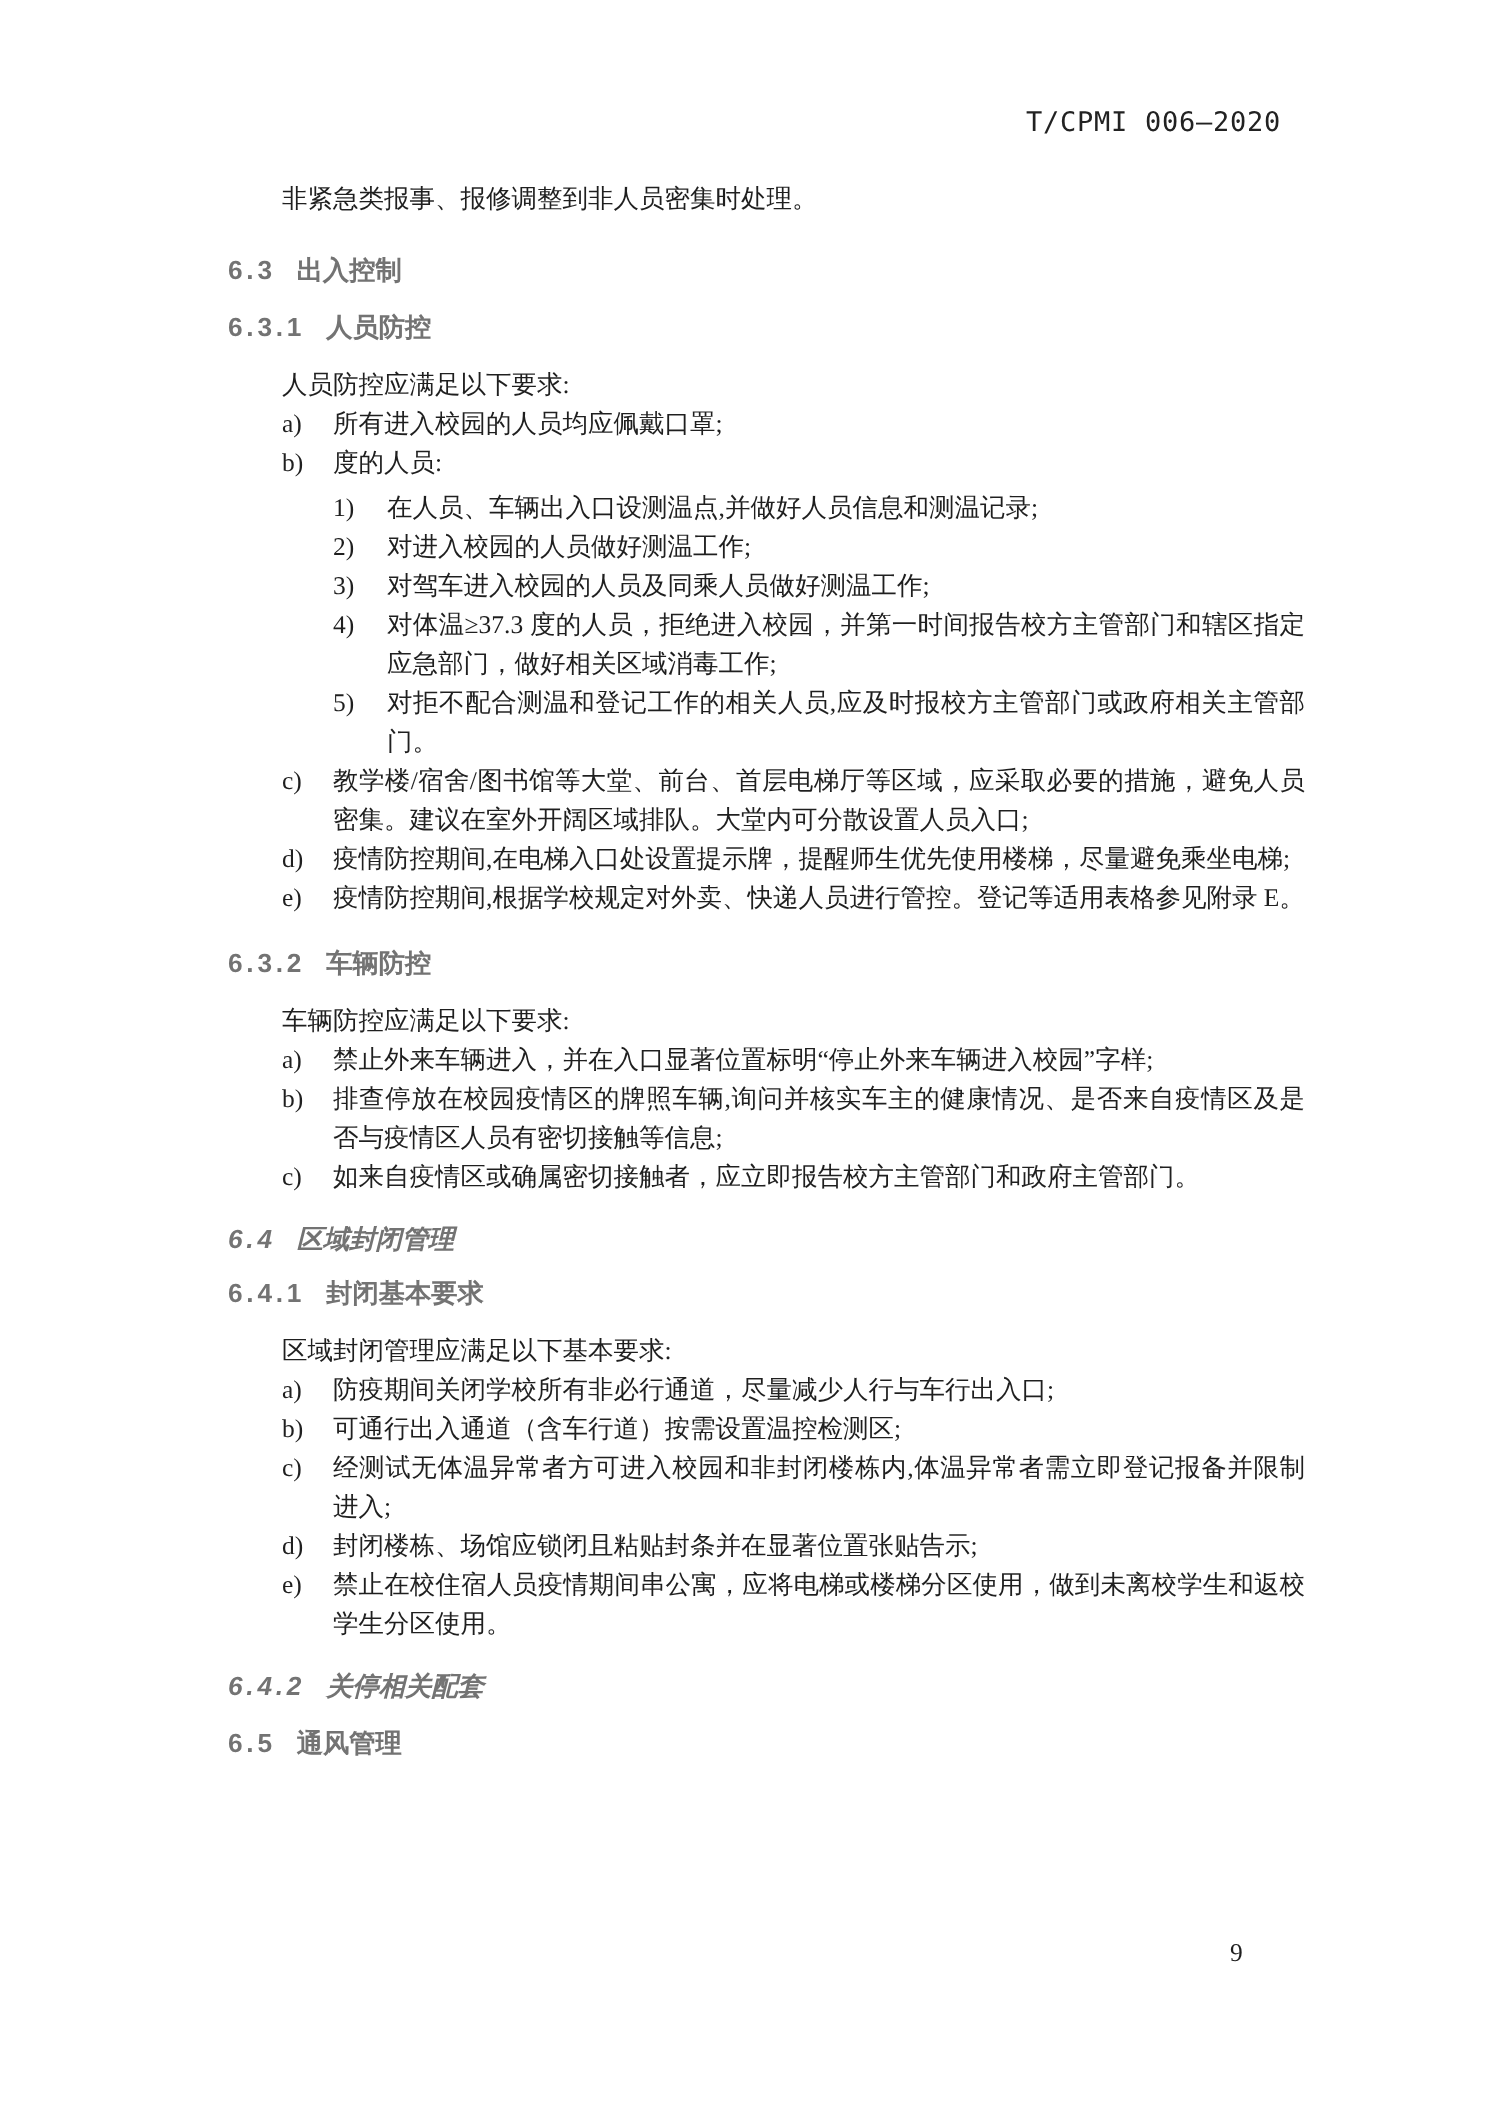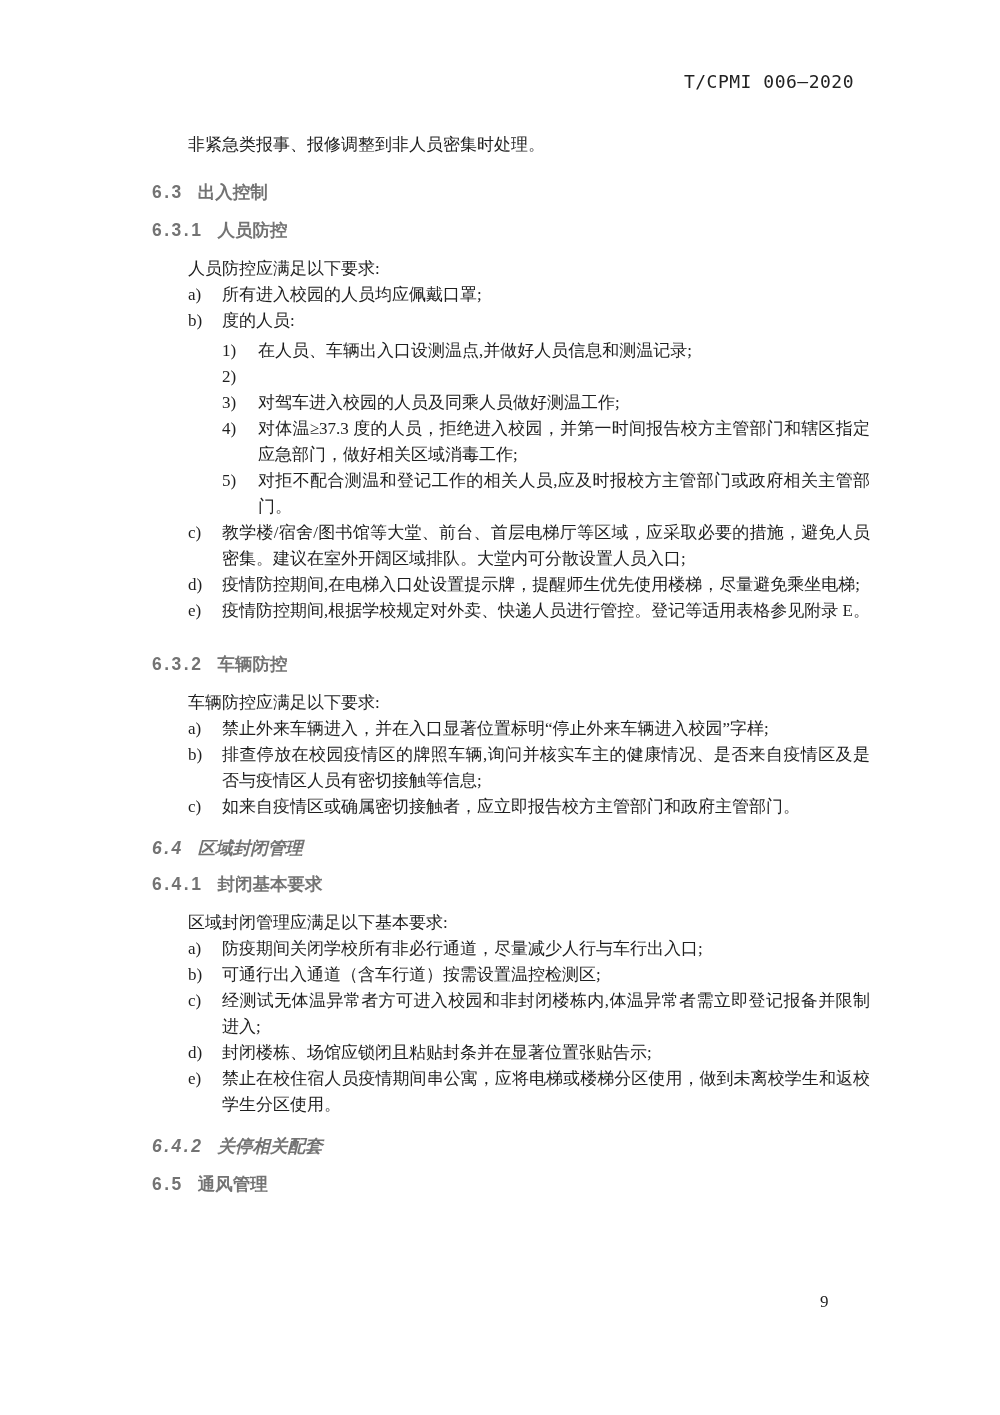--- a/index.html
+++ b/index.html
@@ -10,35 +10,35 @@
     color:#1f1f1f;
     font-family:"Liberation Serif","DejaVu Serif",serif;
     overflow:hidden;
   }
   .doc-code{
     position:absolute;top:71px;right:146px;
     font-family:"DejaVu Sans Mono","Liberation Mono",monospace;
     font-size:18px;letter-spacing:.5px;color:#222;
     white-space:nowrap;
   }
-  .content{position:absolute;left:152px;top:12px;width:718px;}
+  .content{position:absolute;left:152px;top:0;width:718px;}
   .para{font-size:17px;line-height:26px;text-align:justify;padding-left:36px;}
   .lead{margin-top:120px;}
   .h2,.h3{
     font-family:"Liberation Sans","DejaVu Sans",sans-serif;
     font-weight:700;font-size:17.5px;line-height:24px;color:#737373;
     white-space:nowrap;
   }
   .num{letter-spacing:2.5px;margin-right:14px;}
   .li{display:flex;font-size:17px;line-height:26px;padding-left:36px;}
   .li .lbl{flex:0 0 34px;}
   .li .txt{flex:1;text-align:justify;}
   .sub{padding-left:70px;}
   .sub .lbl{flex:0 0 36px;}
-  .mt22{margin-top:22px;} .mt18{margin-top:28px;} .mt16{margin-top:16px;font-style:italic;}
+  .mt22{margin-top:22px;} .mt18{margin-top:18px;} .mt16{margin-top:16px;font-style:italic;}
   .mt14{margin-top:14px;} .mt12{margin-top:12px;} .mt4{margin-top:4px;}
   .page-number{
     position:absolute;top:1292px;left:820px;
     font-size:17px;color:#1f1f1f;
   }
 </style>
 </head>
 <body>
 
 <div class="page">
@@ -67,20 +67,21 @@
       <span class="lbl">b)</span>
       <div class="txt">度的人员:</div>
     </div>
 
     <div class="li sub mt4">
       <span class="lbl">1)</span>
       <div class="txt">在人员、车辆出入口设测温点,并做好人员信息和测温记录;</div>
     </div>
     <div class="li sub">
       <span class="lbl">2)</span>
+      <div class="txt">对进入校园的人员做好测温工作;</div>
     </div>
     <div class="li sub">
       <span class="lbl">3)</span>
       <div class="txt">对驾车进入校园的人员及同乘人员做好测温工作;</div>
     </div>
     <div class="li sub">
       <span class="lbl">4)</span>
       <div class="txt">对体温≥37.3 度的人员，拒绝进入校园，并第一时间报告校方主管部门和辖区指定应急部门，做好相关区域消毒工作;</div>
     </div>
     <div class="li sub">

